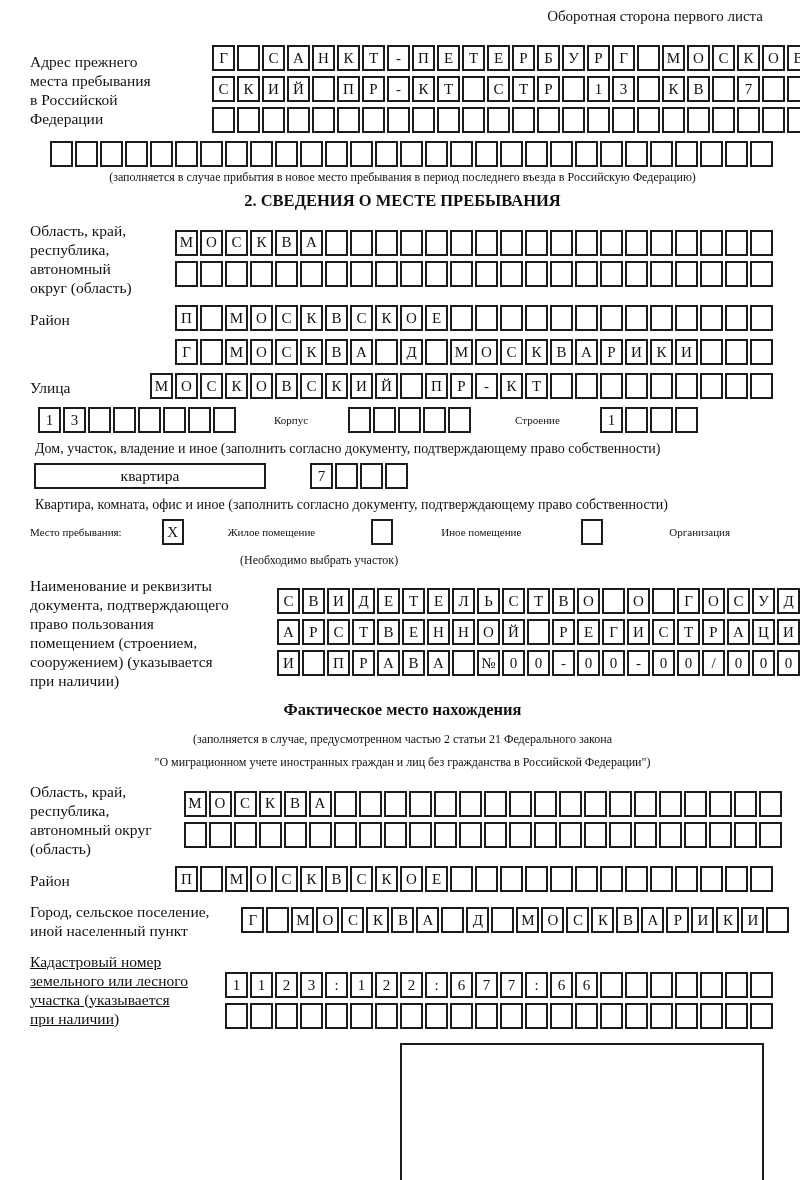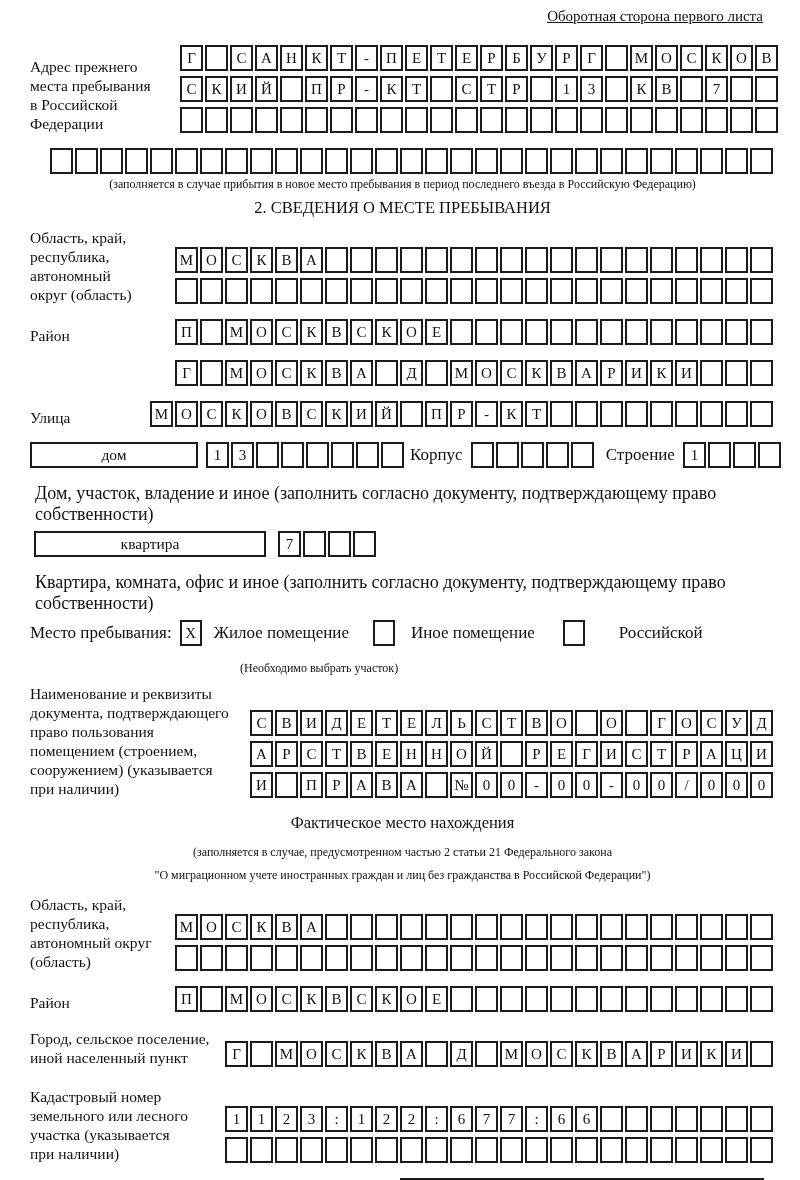--- a/index.html
+++ b/index.html
@@ -1,36 +1,36 @@
 <!DOCTYPE html>
 <html><head>
 <meta charset="utf-8">
 <style>
   html,body{margin:0;padding:0;}
   body{
     width:800px;height:1180px;overflow:hidden;background:#ffffff;color:#111;
     font-family:"Liberation Serif","DejaVu Serif",serif;
   }
   .page{padding:8px 25px 0 30px;box-sizing:border-box;width:800px;}
-  .header-note{text-align:right;font-size:15px;padding-right:12px;margin-bottom:20px;text-decoration:underline;}
-  .frow{display:flex;align-items:flex-end;margin-bottom:15px;}
+  .header-note{text-align:right;font-size:15px;padding-right:12px;margin-bottom:20px;}
+  .frow{display:flex;align-items:center;margin-bottom:8px;gap:32px;}
   .flabel{font-size:15.5px;line-height:19px;white-space:pre-line;padding-top:2px;flex:none;}
   .cells{margin-left:auto;display:flex;flex:none;}
   .cellcol{margin-left:auto;display:flex;flex-direction:column;gap:5px;flex:none;}
   .cellcol .cells{margin-left:0;}
   .cell{
     box-sizing:border-box;width:23px;height:26px;border:2px solid #1c1c1c;margin-right:2px;
     display:flex;align-items:center;justify-content:center;font-size:15px;flex:none;background:#fff;
   }
   .fullrow{display:flex;margin:0 0 3px 20px;}
   .center-note{font-size:12px;text-align:center;margin:2px 0 6px;}
-  .section-title{font-weight:normal;font-size:16.5px;text-align:center;margin:4px 0 8px;}
-  .left-note{font-size:18px;margin:0 0 6px 5px;}
+  .section-title{font-weight:bold;font-size:16.5px;text-align:center;margin:4px 0 8px;}
+  .left-note{font-size:14px;margin:0 0 6px 5px;}
   .widebox{box-sizing:border-box;border:2px solid #1c1c1c;height:26px;display:flex;align-items:center;justify-content:center;font-size:15.5px;flex:none;background:#fff;}
-  .inline-label{font-size:17px;line-height:26px;flex:none;}
+  .inline-label{font-size:11px;line-height:26px;flex:none;}
   .chk{box-sizing:border-box;width:22px;height:26px;border:2px solid #1c1c1c;display:flex;align-items:center;justify-content:center;font-size:15px;flex:none;background:#fff;}
   .stamp-box{box-sizing:border-box;border:2px solid #1c1c1c;width:364px;height:175px;margin:14px 0 6px 370px;background:#fff;}
   .mt24{margin-top:24px;}
 </style>
 </head>
 <body>
 
 <div class="page">
 
   <div class="header-note">Оборотная сторона первого листа</div>
@@ -303,21 +303,20 @@
         <span class="cell"></span>
         <span class="cell"></span>
         <span class="cell"></span>
         <span class="cell"></span>
         <span class="cell"></span>
         <span class="cell"></span>
       </div>
   </div>
 
   <div class="frow">
-    <div class="widebox" style="width:168px">дом</div>
     <div class="cells" style="margin-left:8px">
         <span class="cell">1</span>
         <span class="cell">3</span>
         <span class="cell"></span>
         <span class="cell"></span>
         <span class="cell"></span>
         <span class="cell"></span>
         <span class="cell"></span>
         <span class="cell"></span>
       </div>
@@ -350,21 +349,21 @@
   </div>
   <div class="left-note">Квартира, комната, офис и иное (заполнить согласно документу, подтверждающему право собственности)</div>
 
   <div class="frow">
     <div class="inline-label">Место пребывания:</div>
     <div class="chk" style="margin-left:8px">X</div>
     <div class="inline-label" style="margin-left:12px">Жилое помещение</div>
     <div class="chk" style="margin-left:24px"></div>
     <div class="inline-label" style="margin-left:16px">Иное помещение</div>
     <div class="chk" style="margin-left:28px"></div>
-    <div class="inline-label" style="margin-left:34px">Российской</div>
+    <div class="inline-label" style="margin-left:34px">Организация</div>
   </div>
   <div class="center-note" style="text-align:left;margin-left:210px">(Необходимо выбрать участок)</div>
 
   <div class="frow">
     <div class="flabel" style="width: 215px; white-space: pre-line;">Наименование и реквизиты
 документа, подтверждающего
 право пользования
 помещением (строением,
 сооружением) (указывается
 при наличии)</div>
@@ -559,21 +558,21 @@
         <span class="cell">А</span>
         <span class="cell">Р</span>
         <span class="cell">И</span>
         <span class="cell">К</span>
         <span class="cell">И</span>
         <span class="cell"></span>
       </div>
   </div>
 
   <div class="frow">
-    <div class="flabel" style="white-space: pre-line;">Кадастровый номер
+    <div class="flabel" style="white-space: pre-line; text-decoration: underline;">Кадастровый номер
 земельного или лесного
 участка (указывается
 при наличии)</div>
     <div class="cellcol mt24">
       <div class="cells">
           <span class="cell">1</span>
           <span class="cell">1</span>
           <span class="cell">2</span>
           <span class="cell">3</span>
           <span class="cell">:</span>

